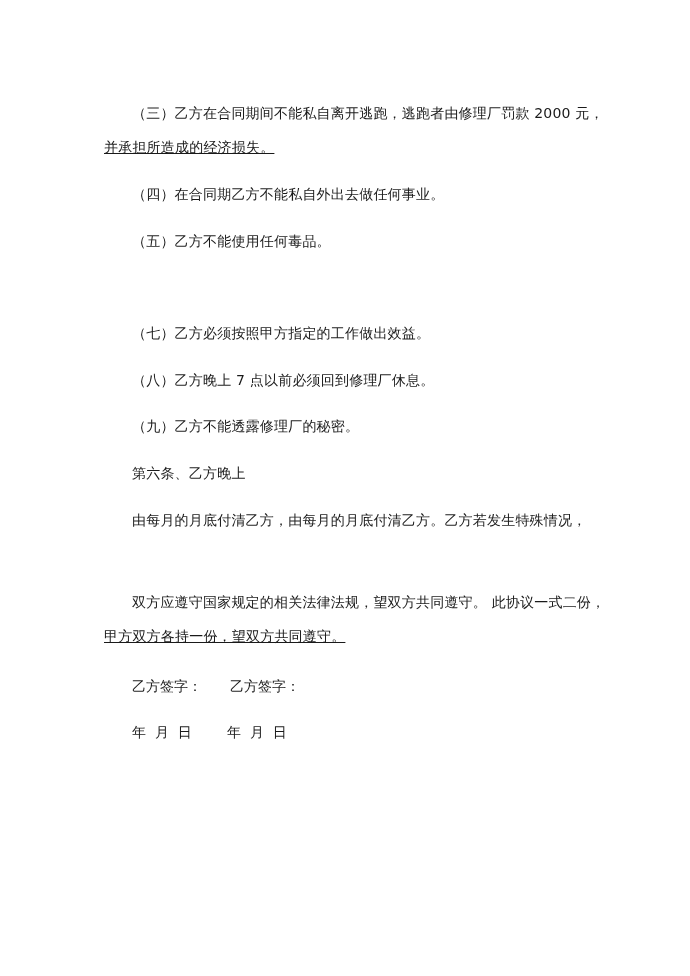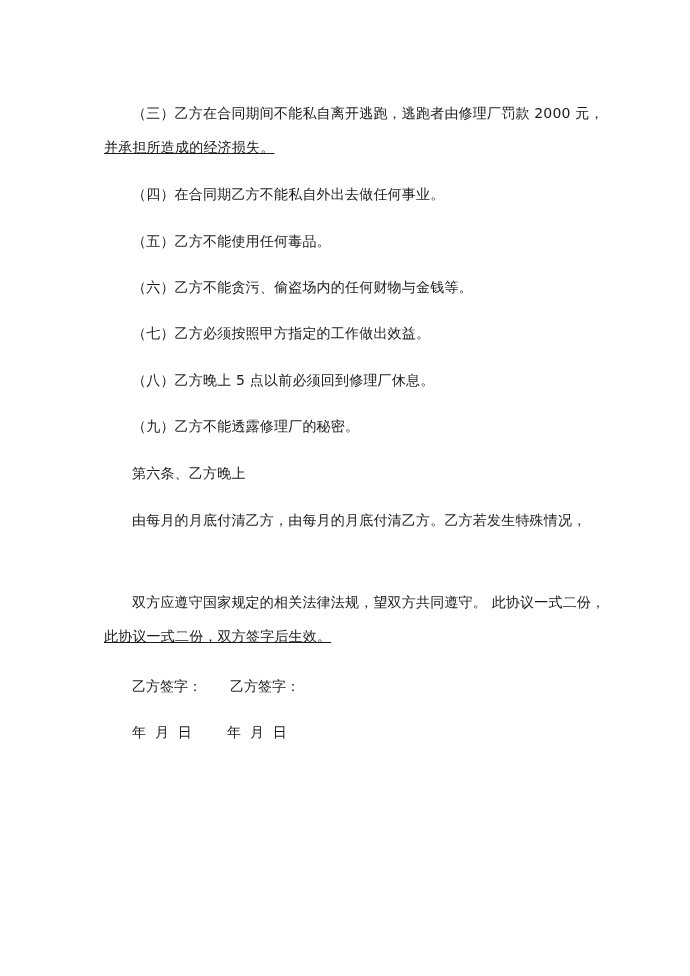--- a/index.html
+++ b/index.html
@@ -13,30 +13,29 @@
   </style>
 </head>
 <body>
 
 <div class="page">
   <div class="line indent" style="top:103px">（三）乙方在合同期间不能私自离开逃跑，逃跑者由修理厂罚款 2000 元，</div>
   <div class="line flush" style="top:137px">并承担所造成的经济损失。</div>
 
   <div class="line indent" style="top:184px">（四）在合同期乙方不能私自外出去做任何事业。</div>
   <div class="line indent" style="top:231px">（五）乙方不能使用任何毒品。</div>
-  <div class="line indent" style="top:277px">（六）乙方不能贪污、偷盗场内的任何财物与金钱等。</div>
   <div class="line indent" style="top:323px">（七）乙方必须按照甲方指定的工作做出效益。</div>
-  <div class="line indent" style="top:370px">（八）乙方晚上 5 点以前必须回到修理厂休息。</div>
+  <div class="line indent" style="top:370px">（八）乙方晚上 7 点以前必须回到修理厂休息。</div>
   <div class="line indent" style="top:416px">（九）乙方不能透露修理厂的秘密。</div>
 
   <div class="line indent" style="top:463px">第六条、乙方晚上</div>
 
   <div class="line indent" style="top:510px">由每月的月底付清乙方，由每月的月底付清乙方。乙方若发生特殊情况，</div>
 
   <div class="line indent" style="top:592px">双方应遵守国家规定的相关法律法规，望双方共同遵守。 此协议一式二份，</div>
-  <div class="line flush" style="top:626px">此协议一式二份，双方签字后生效。</div>
+  <div class="line flush" style="top:626px">甲方双方各持一份，望双方共同遵守。</div>
 
   <div class="sig" style="left:132px; top:676px">乙方签字：</div>
   <div class="sig" style="left:230px; top:676px">乙方签字：</div>
 
   <div class="sig" style="left:132px; top:722px">年  月  日</div>
   <div class="sig" style="left:227px; top:722px">年  月  日</div>
 </div>
 
 </body></html>

